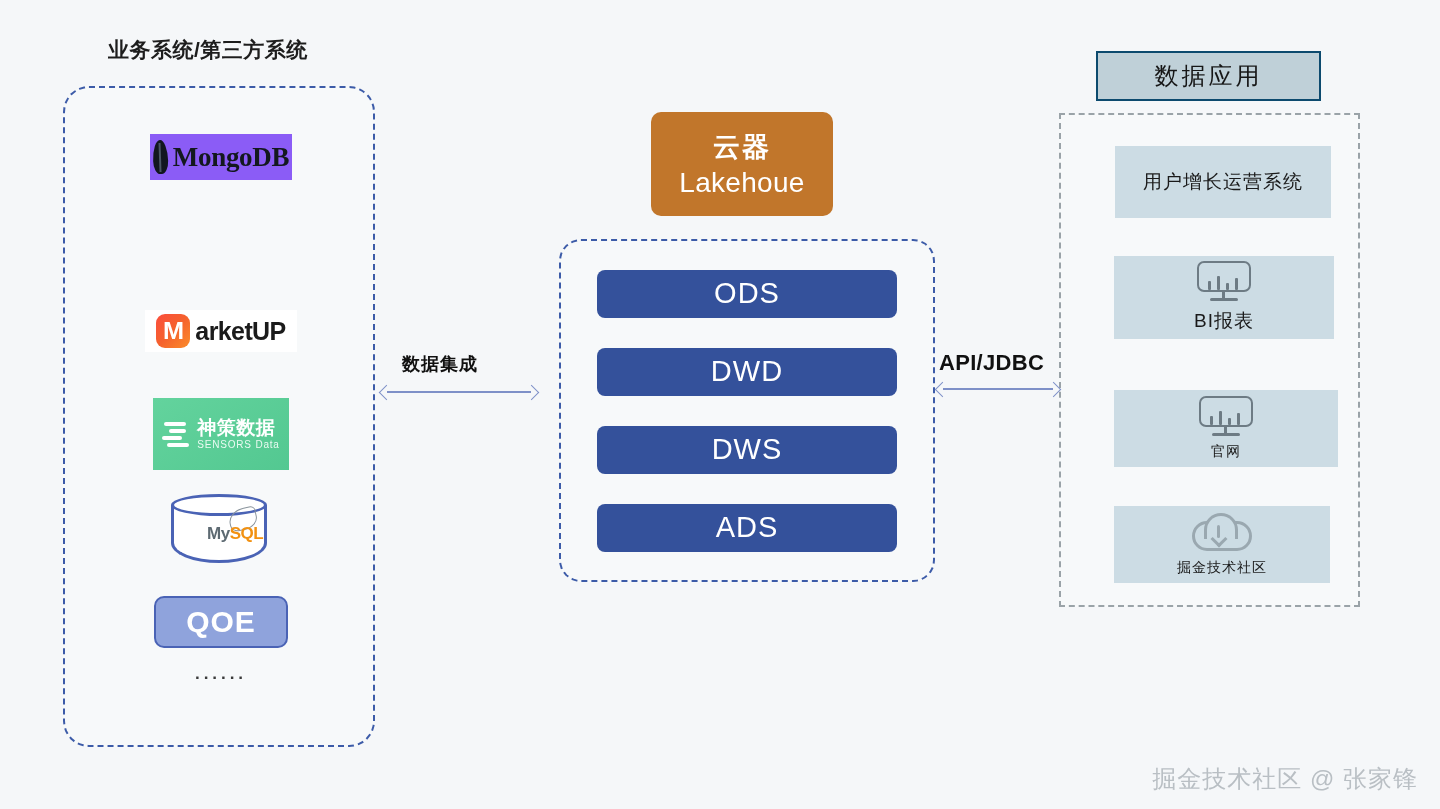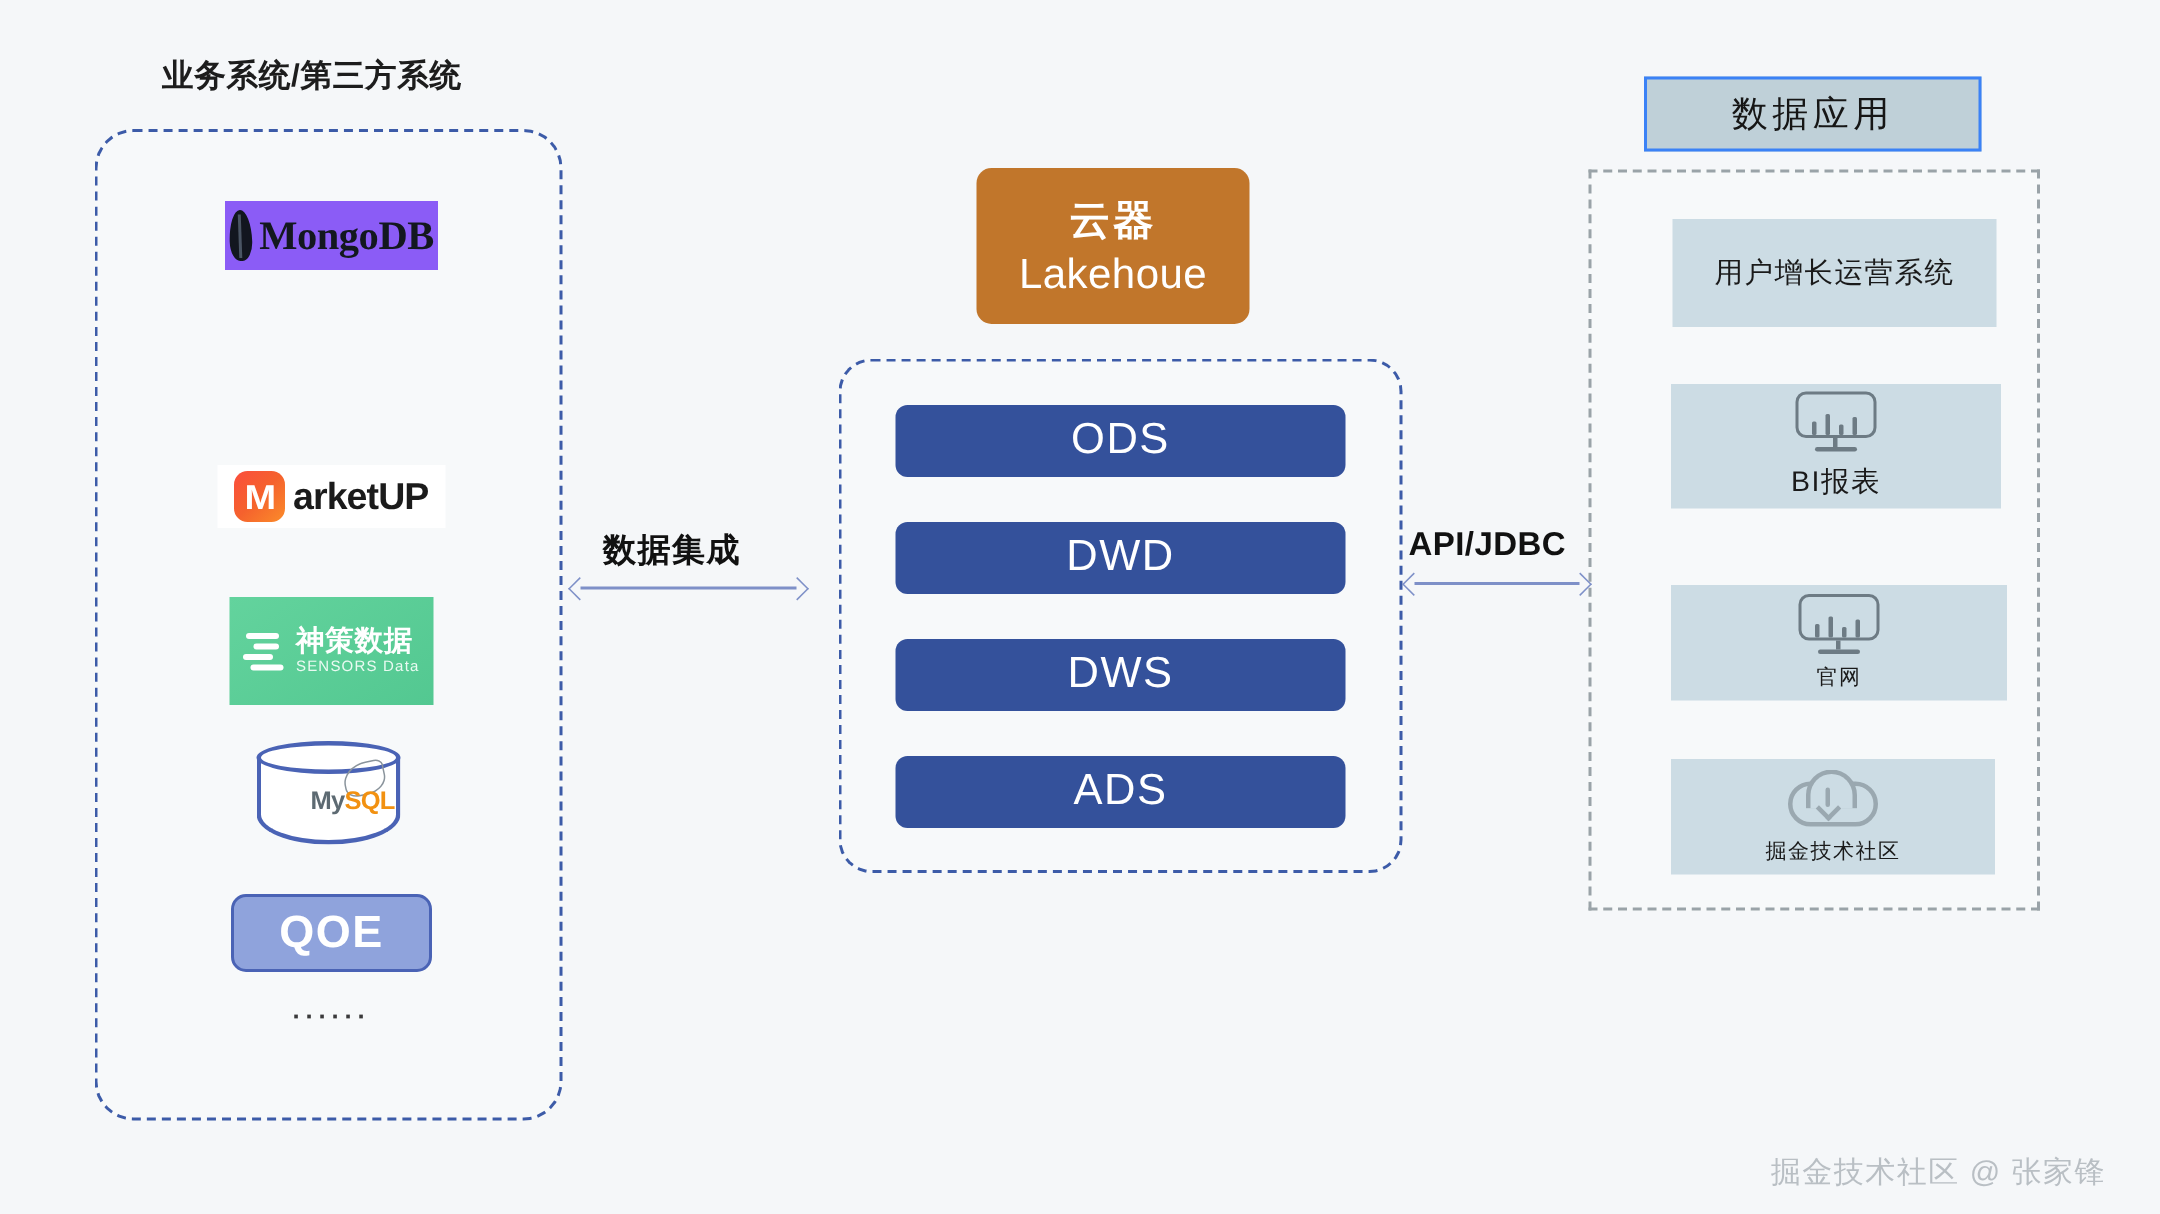--- a/index.html
+++ b/index.html
@@ -147,21 +147,21 @@
   .layer-bar{
     width:300px;height:48px;border-radius:8px;
     background:#34519b;
     display:flex;align-items:center;justify-content:center;
   }
   .layer-bar span{font-size:29px;color:#fff;letter-spacing:1px;}
 
   
   #app-title-box{
     left:1096px;top:51px;width:225px;height:50px;
-    background:#bfd0d8;border:2px solid #3b82f6;
+    background:#bfd0d8;border:2px solid #0c4a6e;
     display:flex;align-items:center;justify-content:center;box-sizing:border-box;
   }
   #app-title{font-size:24px;color:#161616;letter-spacing:3px;}
 
   #app-container{
     left:1059px;top:113px;width:301px;height:494px;
     border:2px dashed #9aa3a8;box-sizing:border-box;background:#f7f9fa;
   }
   .app-card{
     position:absolute;background:#ccdce4;
@@ -196,33 +196,33 @@
   .icon-cloud .arrow{
     position:absolute;left:29px;top:12px;width:3px;height:13px;background:#9aa8b0;border-radius:2px;
   }
   .icon-cloud .arrow:after{
     content:"";position:absolute;left:-4px;top:8px;width:9px;height:9px;
     border-right:3px solid #9aa8b0;border-bottom:3px solid #9aa8b0;transform:rotate(45deg);
   }
 
   
   .conn-label{position:absolute;font-weight:bold;color:#111;}
-  #conn-left-label{left:402px;top:352px;font-size:22px;letter-spacing:1px;}
+  #conn-left-label{left:402px;top:352px;font-size:18px;letter-spacing:1px;}
   #conn-right-label{left:939px;top:350px;font-size:22px;letter-spacing:.3px;}
   .arrow-line{position:absolute;height:14px;}
   .arrow-line .bar{position:absolute;left:7px;right:7px;top:6px;height:1.6px;background:#7e90c8;}
   .arrow-line .head{position:absolute;top:2px;width:10px;height:10px;}
   .arrow-line .head.l{left:1px;border-left:1.6px solid #7e90c8;border-bottom:1.6px solid #7e90c8;transform:rotate(45deg);}
   .arrow-line .head.r{right:1px;border-right:1.6px solid #7e90c8;border-top:1.6px solid #7e90c8;transform:rotate(45deg);}
   #conn-left-arrow{left:380px;top:385px;width:158px;}
   #conn-right-arrow{left:936px;top:382px;width:124px;}
 
   
   #watermark{
-    right:36px;bottom:14px;font-size:20px;color:#b9bfc4;letter-spacing:1px;
+    right:22px;bottom:14px;font-size:24px;color:#b9bfc4;letter-spacing:1px;
   }
 </style>
 </head>
 <body>
 
 <div class="canvas">
 
   <div class="abs" id="source-title">业务系统/第三方系统</div>
 
   <div class="abs" id="source-container">

